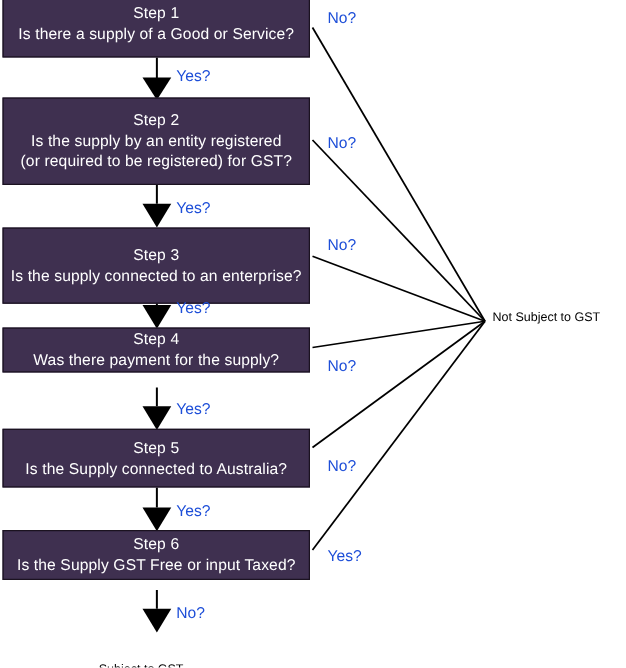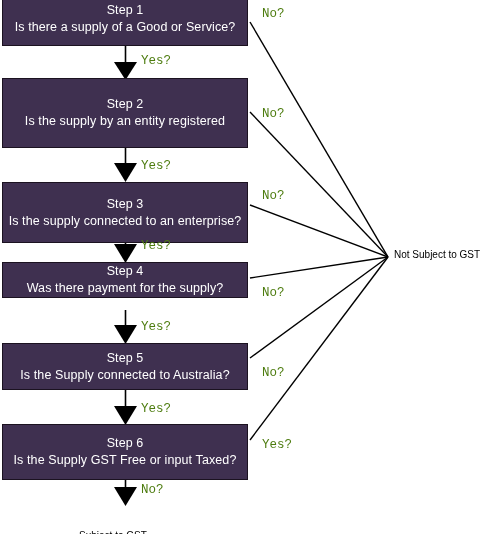--- a/index.html
+++ b/index.html
@@ -58,29 +58,28 @@
   .step-box .step-question {
     font-size: 12.5px;
     letter-spacing: 0.1px;
   }
 
   #step-1 { top: -8px;  height: 54px; }
   #step-2 { top: 78px;  height: 70px; }
   #step-3 { top: 182px; height: 61px; }
   #step-4 { top: 262px; height: 36px; }
   #step-5 { top: 343px; height: 47px; }
-  #step-6 { top: 424px; height: 56px; align-items: center; }
+  #step-6 { top: 424px; height: 40px; align-items: center; }
 
   
   .edge-label {
     position: absolute;
     font-size: 12.5px;
-    color: #4d7c0f;
+    color: #1d4ed8;
     white-space: nowrap;
-    font-family: Liberation Mono, monospace;
   }
 
   
   .terminal-label {
     position: absolute;
     font-size: 10px;
     color: #000000;
     white-space: nowrap;
   }
 </style>
@@ -127,20 +126,21 @@
   </svg>
 
   <div class="step-box" id="step-1">
     <div class="step-title">Step 1</div>
     <div class="step-question">Is there a supply of a Good or Service?</div>
   </div>
 
   <div class="step-box" id="step-2">
     <div class="step-title">Step 2</div>
     <div class="step-question">Is the supply by an entity registered</div>
+    <div class="step-question">(or required to be registered) for GST?</div>
   </div>
 
   <div class="step-box" id="step-3">
     <div class="step-title">Step 3</div>
     <div class="step-question">Is the supply connected to an enterprise?</div>
   </div>
 
   <div class="step-box" id="step-4">
     <div class="step-title">Step 4</div>
     <div class="step-question">Was there payment for the supply?</div>

